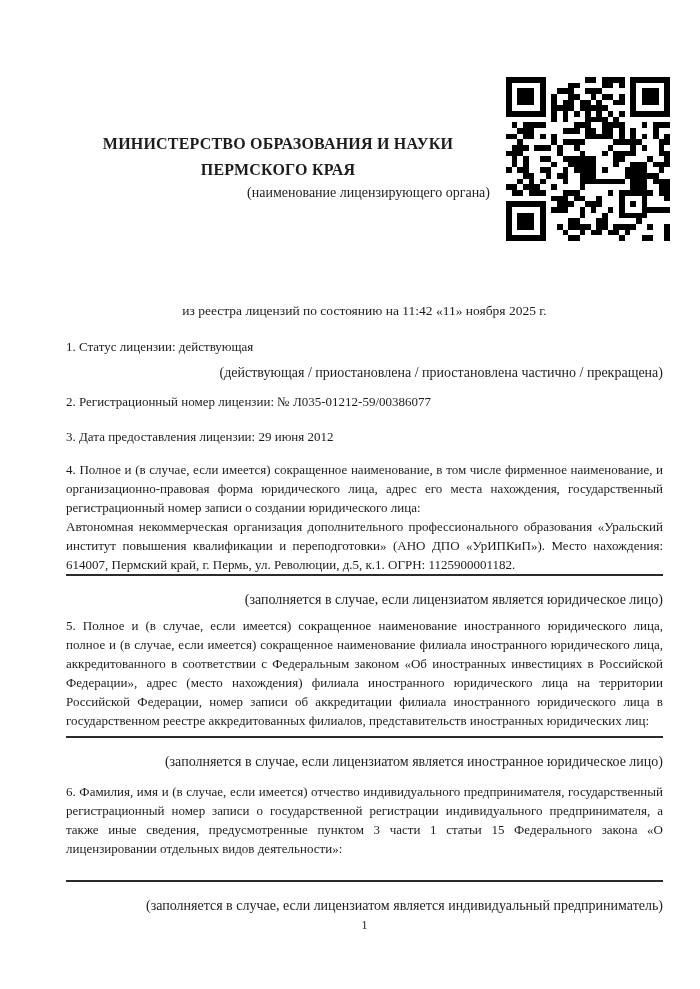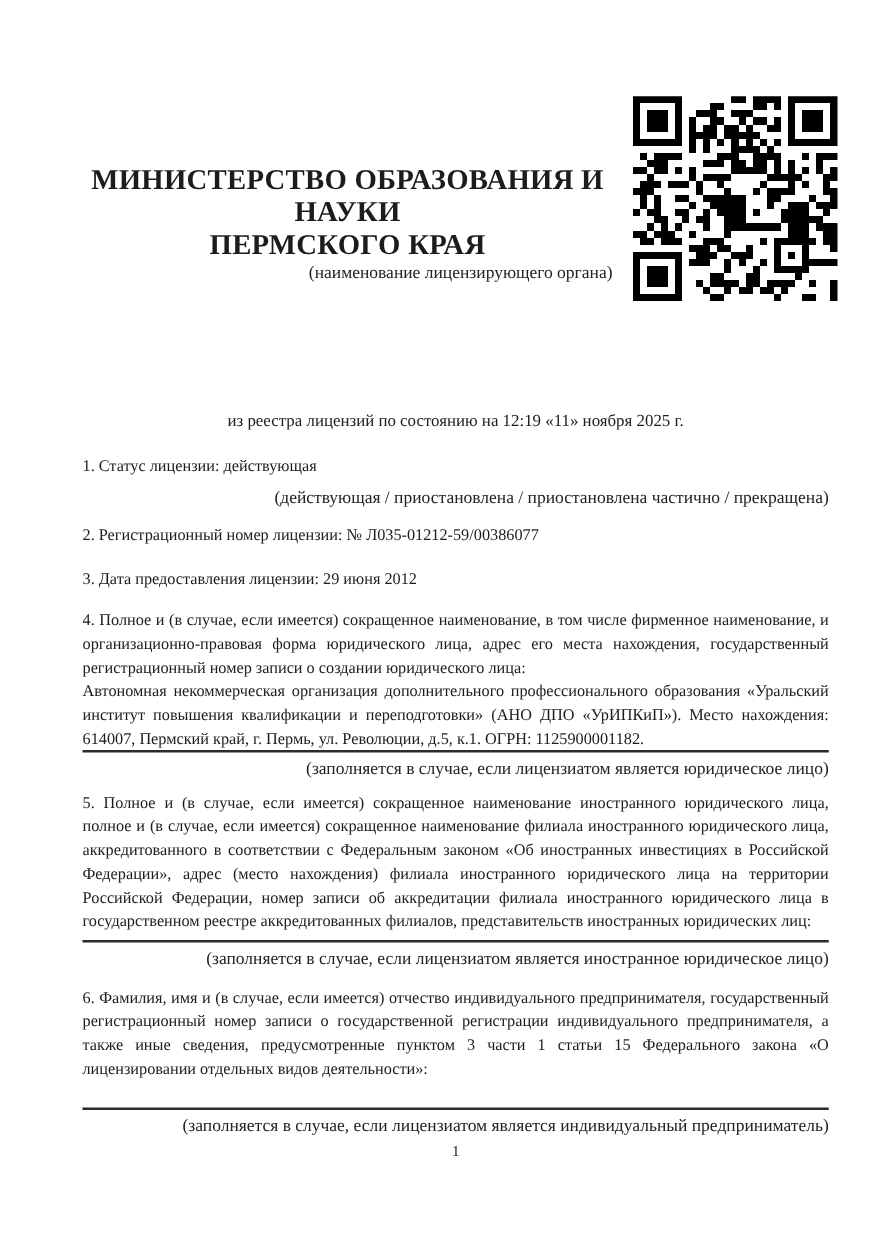--- a/index.html
+++ b/index.html
@@ -28,21 +28,21 @@
   .content {
     padding: 0 37px 0 66px; 
     box-sizing: border-box;
   }
   .ministry-block {
     width: 424px;          
     padding-top: 131px;
     text-align: center;
   }
   .ministry-line {
-    font-size: 23px;
+    font-size: 16px;
     line-height: 26px;
     font-weight: bold;
     letter-spacing: 0.2px;
     font-family: Liberation Serif, serif;
   }
   .small-caption {
     font-size: 14px;
     line-height: 13px;
     text-align: right;
     color: #222222;
@@ -65,21 +65,21 @@
   }
   .mt31 { margin-top: 18px; }
   .mt2  { margin-top: 10px; }
   .mt13 { margin-top: 13px; }
   .mt16 { margin-top: 16px; }
   .mt14 { margin-top: 14px; }
   .mt10 { margin-top: 10px; }
   .mt6  { margin-top: 6px; }
   .mt22 { margin-top: 22px; }
   .mt15 { margin-top: 15px; }
-  .mt1  { margin-top: 7px; }
+  .mt1  { margin-top: 17px; }
   .mt0  { margin-top: 0; }
   .page-number {
     margin-top: 6px;
     text-align: center;
     font-size: 12px;
     line-height: 14px;
   }
 </style>
 </head>
 <body>
@@ -94,21 +94,21 @@
 
   <div class="content">
 
     <div class="ministry-block">
       <div class="ministry-line">МИНИСТЕРСТВО ОБРАЗОВАНИЯ И НАУКИ</div>
       <div class="ministry-line">ПЕРМСКОГО КРАЯ</div>
       <div class="small-caption ministry-caption">(наименование лицензирующего органа)</div>
     </div>
 
     <div class="doc-title">
-      <div>из реестра лицензий по состоянию на 12:19 «11» ноября 2025 г.</div>
+      <div>из реестра лицензий по состоянию на 11:42 «11» ноября 2025 г.</div>
     </div>
 
     <div class="item mt31">1. Статус лицензии: действующая</div>
     <div class="small-caption mt2">(действующая / приостановлена / приостановлена частично / прекращена)</div>
 
     <div class="item mt13">2. Регистрационный номер лицензии: № Л035-01212-59/00386077</div>
 
     <div class="item mt16">3. Дата предоставления лицензии: 29 июня 2012</div>
 
     <div class="item para mt14">4. Полное и (в случае, если имеется) сокращенное наименование, в том числе фирменное наименование, и организационно-правовая форма юридического лица, адрес его места нахождения, государственный регистрационный номер записи о создании юридического лица:</div>

